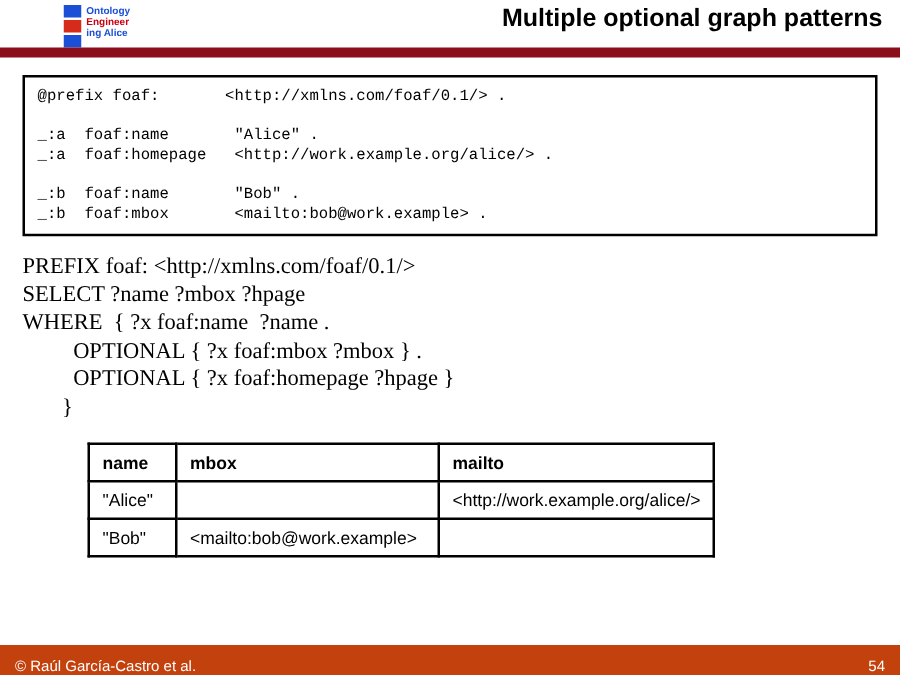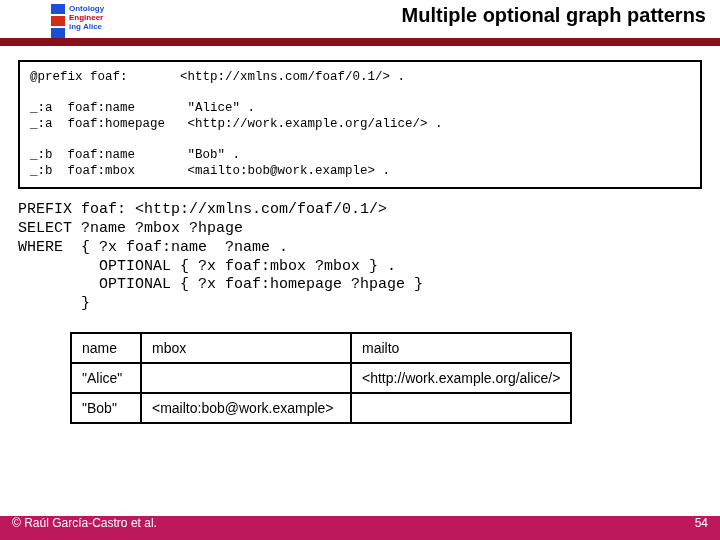--- a/index.html
+++ b/index.html
@@ -45,50 +45,50 @@
     margin: 14px 18px 0 18px;
     border: 2px solid #000000;
     padding: 8px 10px;
     font-family: "Courier New", monospace;
     font-size: 12.5px;
     line-height: 1.25;
     white-space: pre;
   }
   .code-block2 {
     margin: 12px 18px 0 18px;
-    font-family: Liberation Mono, monospace;
-    font-size: 15px;
+    font-family: Liberation Serif, serif;
+    font-size: 18px;
     line-height: 1.25;
     white-space: pre;
   }
 
   table.results {
     margin: 18px 0 0 70px;
     border-collapse: collapse;
     font-size: 14px;
   }
   table.results th, table.results td {
     border: 2px solid #000;
     padding: 6px 10px;
     text-align: left;
     font-weight: 400;
     min-width: 70px;
   }
-  table.results th { font-weight: 400; }
+  table.results th { font-weight: 700; }
   table.results td.wide { min-width: 210px; }
 
   .footer {
     position: absolute;
     left: 0; right: 0; bottom: 0;
     height: 24px;
-    background: #be185d;
+    background: #c2410c;
     color: #fff;
     font-size: 12px;
     display: flex;
-    align-items: flex-start;
+    align-items: flex-end;
     justify-content: space-between;
     padding: 0 12px;
   }
 </style>
 </head>
 <body>
 
 <div class="title-bar">
   <div class="logo">
     <div class="bars">

